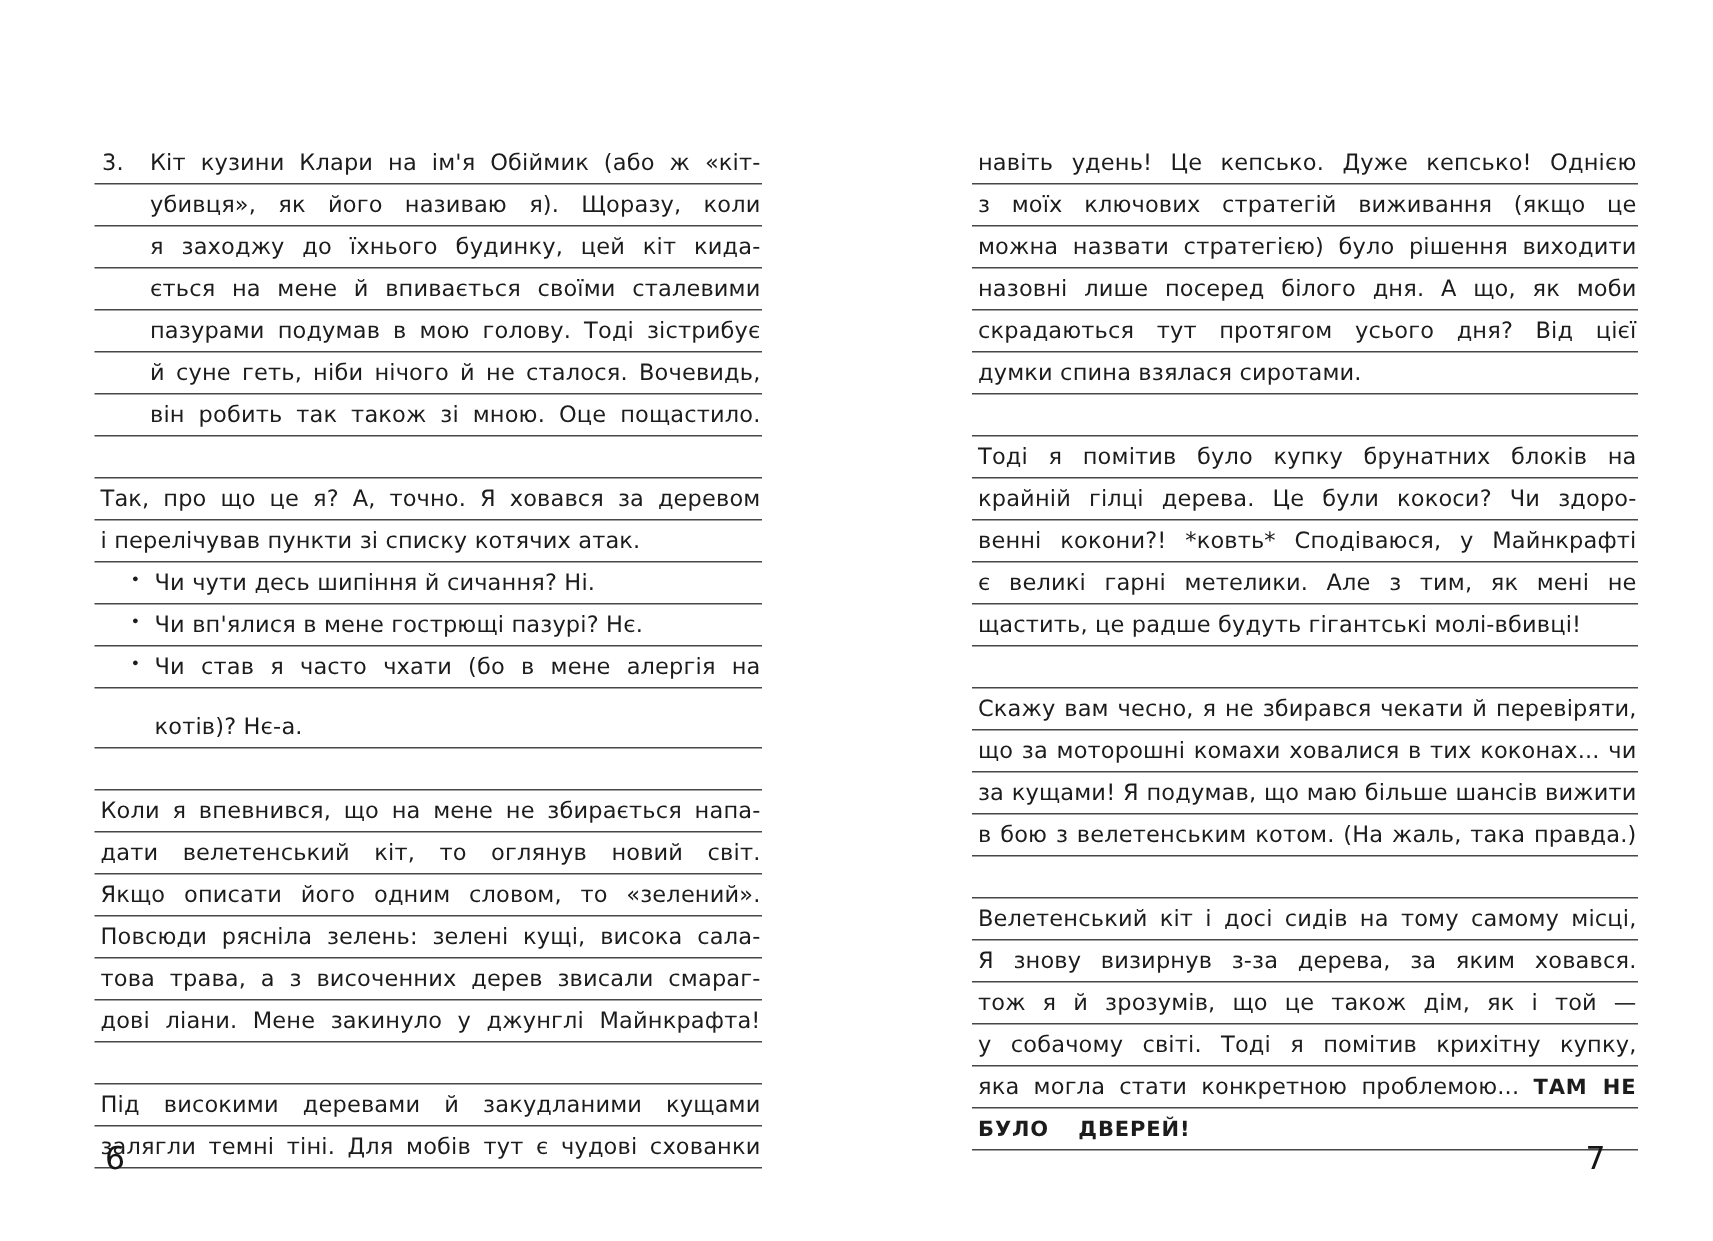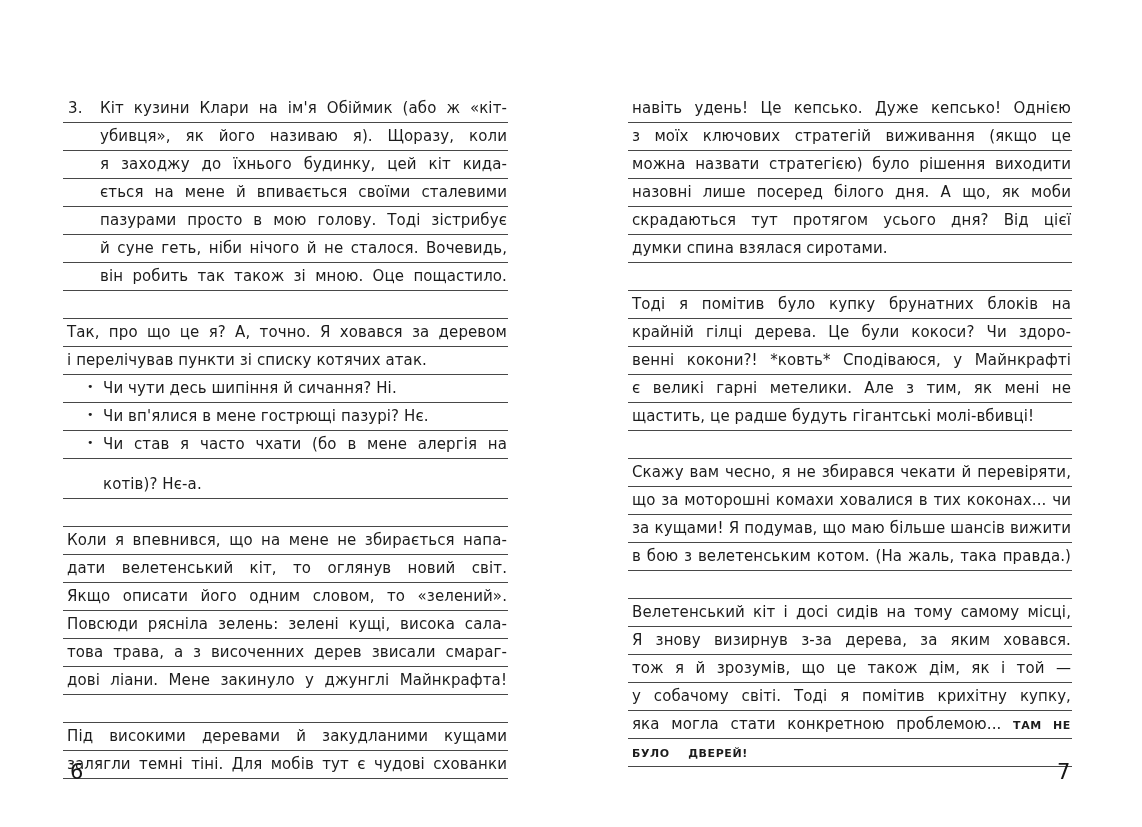--- a/index.html
+++ b/index.html
@@ -5,53 +5,53 @@
   html,body{margin:0;padding:0;}
   body{
     width:1142px;height:827px;position:relative;
     background:#ffffff;
     font-family:"DejaVu Sans","Liberation Sans",sans-serif;
     color:#1c1c1c;
   }
   .spread{position:absolute;inset:0;background:#ffffff;}
   .column{position:absolute;top:95px;}
   #col-left{left:63px;width:445px;}
-  #col-right{left:628px;width:444px;}
+  #col-right{left:648px;width:444px;}
   .row{
     position:relative;
     height:27px;
     line-height:26px;
     border-bottom:1px solid #474747;
     padding:0 1px 0 4px;
     font-size:15px;
     letter-spacing:0.1px;
   }
   .j{text-align:justify;text-align-last:justify;}
   .ind-item{padding-left:37px;}
   .ind-item-cont{padding-left:37px;}
   .ind-bullet{padding-left:40px;}
   .ind-bullet-cont{padding-left:40px;margin-top:12px;}
   .marker{position:absolute;left:5px;top:0;}
   .ind-bullet .marker{left:24px;font-size:11px;top:-1px;}
-  .caps{font-weight:bold;font-size:11px;letter-spacing:0.6px;}
+  .caps{font-weight:bold;font-size:14px;letter-spacing:0.6px;}
   .wide-words{word-spacing:14px;}
   .pagenum{position:absolute;top:760px;font-size:21px;color:#161616;}
   #pn-left{left:70px;}
   #pn-right{left:1057px;}
 </style>
 </head>
 <body>
 
 <div class="spread">
   <div class="column" id="col-left">
       <div class="row j ind-item"><span class="marker">3.</span><span>Кіт кузини Клари на ім'я Обіймик (або ж «кіт-</span></div>
       <div class="row j ind-item-cont"><span>убивця», як його називаю я). Щоразу, коли</span></div>
       <div class="row j ind-item-cont"><span>я заходжу до їхнього будинку, цей кіт кида-</span></div>
       <div class="row j ind-item-cont"><span>ється на мене й впивається своїми сталевими</span></div>
-      <div class="row j ind-item-cont"><span>пазурами просто в мою голову. Тоді зістрибує</span></div>
+      <div class="row j ind-item-cont"><span>пазурами подумав в мою голову. Тоді зістрибує</span></div>
       <div class="row j ind-item-cont"><span>й суне геть, ніби нічого й не сталося. Вочевидь,</span></div>
       <div class="row j ind-item-cont"><span>він робить так також зі мною. Оце пощастило.</span></div>
       <div class="row"></div>
       <div class="row j"><span>Так, про що це я? А, точно. Я ховався за деревом</span></div>
       <div class="row"><span>і перелічував пункти зі списку котячих атак.</span></div>
       <div class="row ind-bullet"><span class="marker">•</span><span>Чи чути десь шипіння й сичання? Ні.</span></div>
       <div class="row ind-bullet"><span class="marker">•</span><span>Чи вп'ялися в мене гострющі пазурі? Нє.</span></div>
       <div class="row j ind-bullet"><span class="marker">•</span><span>Чи став я часто чхати (бо в мене алергія на</span></div>
       <div class="row ind-bullet-cont"><span>котів)? Нє-а.</span></div>
       <div class="row"></div>

